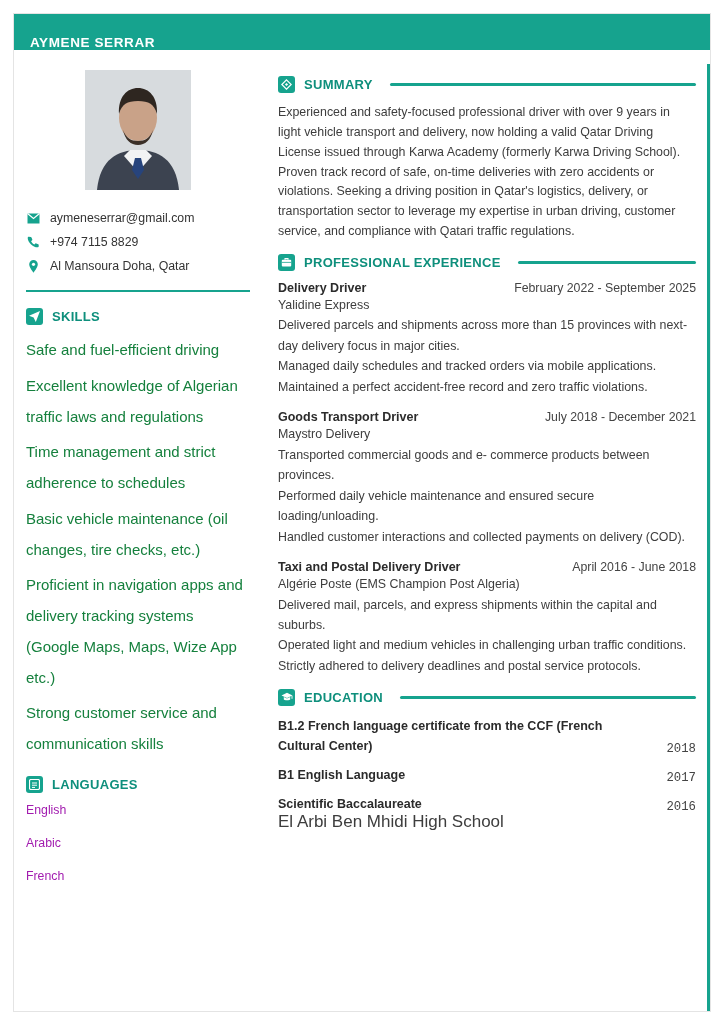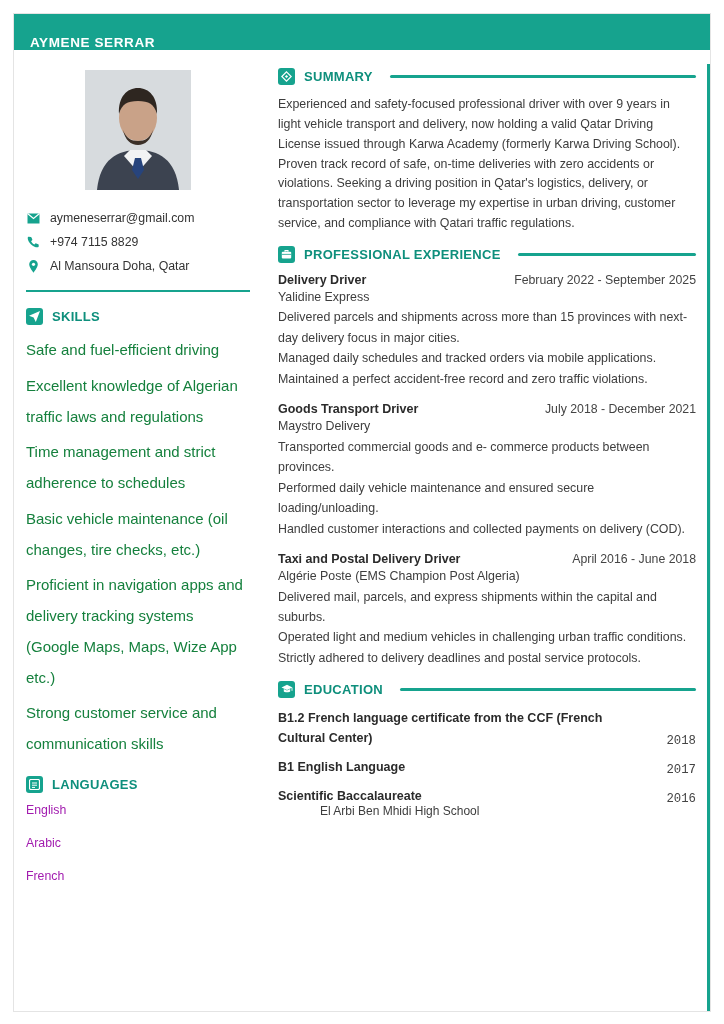--- a/index.html
+++ b/index.html
@@ -44,21 +44,21 @@
   .job{margin-bottom:13px;}
   .job-head{display:flex;justify-content:space-between;align-items:baseline;gap:12px;}
   .role{font-size:12.5px;font-weight:bold;color:var(--ink);}
   .dates{font-size:12.3px;color:var(--muted);white-space:nowrap;}
   .company{font-size:12.4px;line-height:1.65;color:var(--body);}
   .bullet{font-size:12.4px;line-height:1.65;color:var(--body);}
   .edu-row{display:flex;justify-content:space-between;align-items:flex-end;gap:24px;
     margin-bottom:9px;}
   .degree{font-size:12.5px;font-weight:bold;color:var(--ink);line-height:1.6;}
   .year{font-size:12.3px;color:var(--muted);white-space:nowrap;font-family:Liberation Mono, monospace;}
-  .school{font-size:12px;color:var(--body);margin-top:-4px;margin-bottom:9px;margin-left:42px;}
+  .school{font-size:17px;color:var(--body);margin-top:-4px;margin-bottom:9px;}
 </style>
 </head>
 <body>
 
 <div class="sheet">
 
   <header class="topbar">
     <h1>AYMENE SERRAR</h1>
   </header>
 
@@ -139,21 +139,21 @@
         </div>
         <p class="lang">English</p>
         <p class="lang">Arabic</p>
         <p class="lang">French</p>
       </section>
     </aside>
 
     <main class="main">
 
       <section>
-        <div class="sec-head" style="margin-top:4px;text-align:right;">
+        <div class="sec-head" style="margin-top:12px;text-align:right;">
           <span class="sq">
             <svg width="11" height="11" viewBox="0 0 11 11">
                 <path d="M5.5.8l4.7 4.7-4.7 4.7L.8 5.5z" fill="none" stroke="#fff" stroke-width="1.2"></path>
                 <path d="M5.5 3.9l1.6 1.6-1.6 1.6-1.6-1.6z" fill="#fff"></path>
               </svg>
           </span>
           <h2>SUMMARY</h2>
           <span class="rule"></span>
         </div>
         <p class="para">Experienced and safety-focused professional driver with over 9 years in light vehicle transport and delivery, now holding a valid Qatar Driving License issued through Karwa Academy (formerly Karwa Driving School). Proven track record of safe, on-time deliveries with zero accidents or violations. Seeking a driving position in Qatar's logistics, delivery, or transportation sector to leverage my expertise in urban driving, customer service, and compliance with Qatari traffic regulations.</p>

